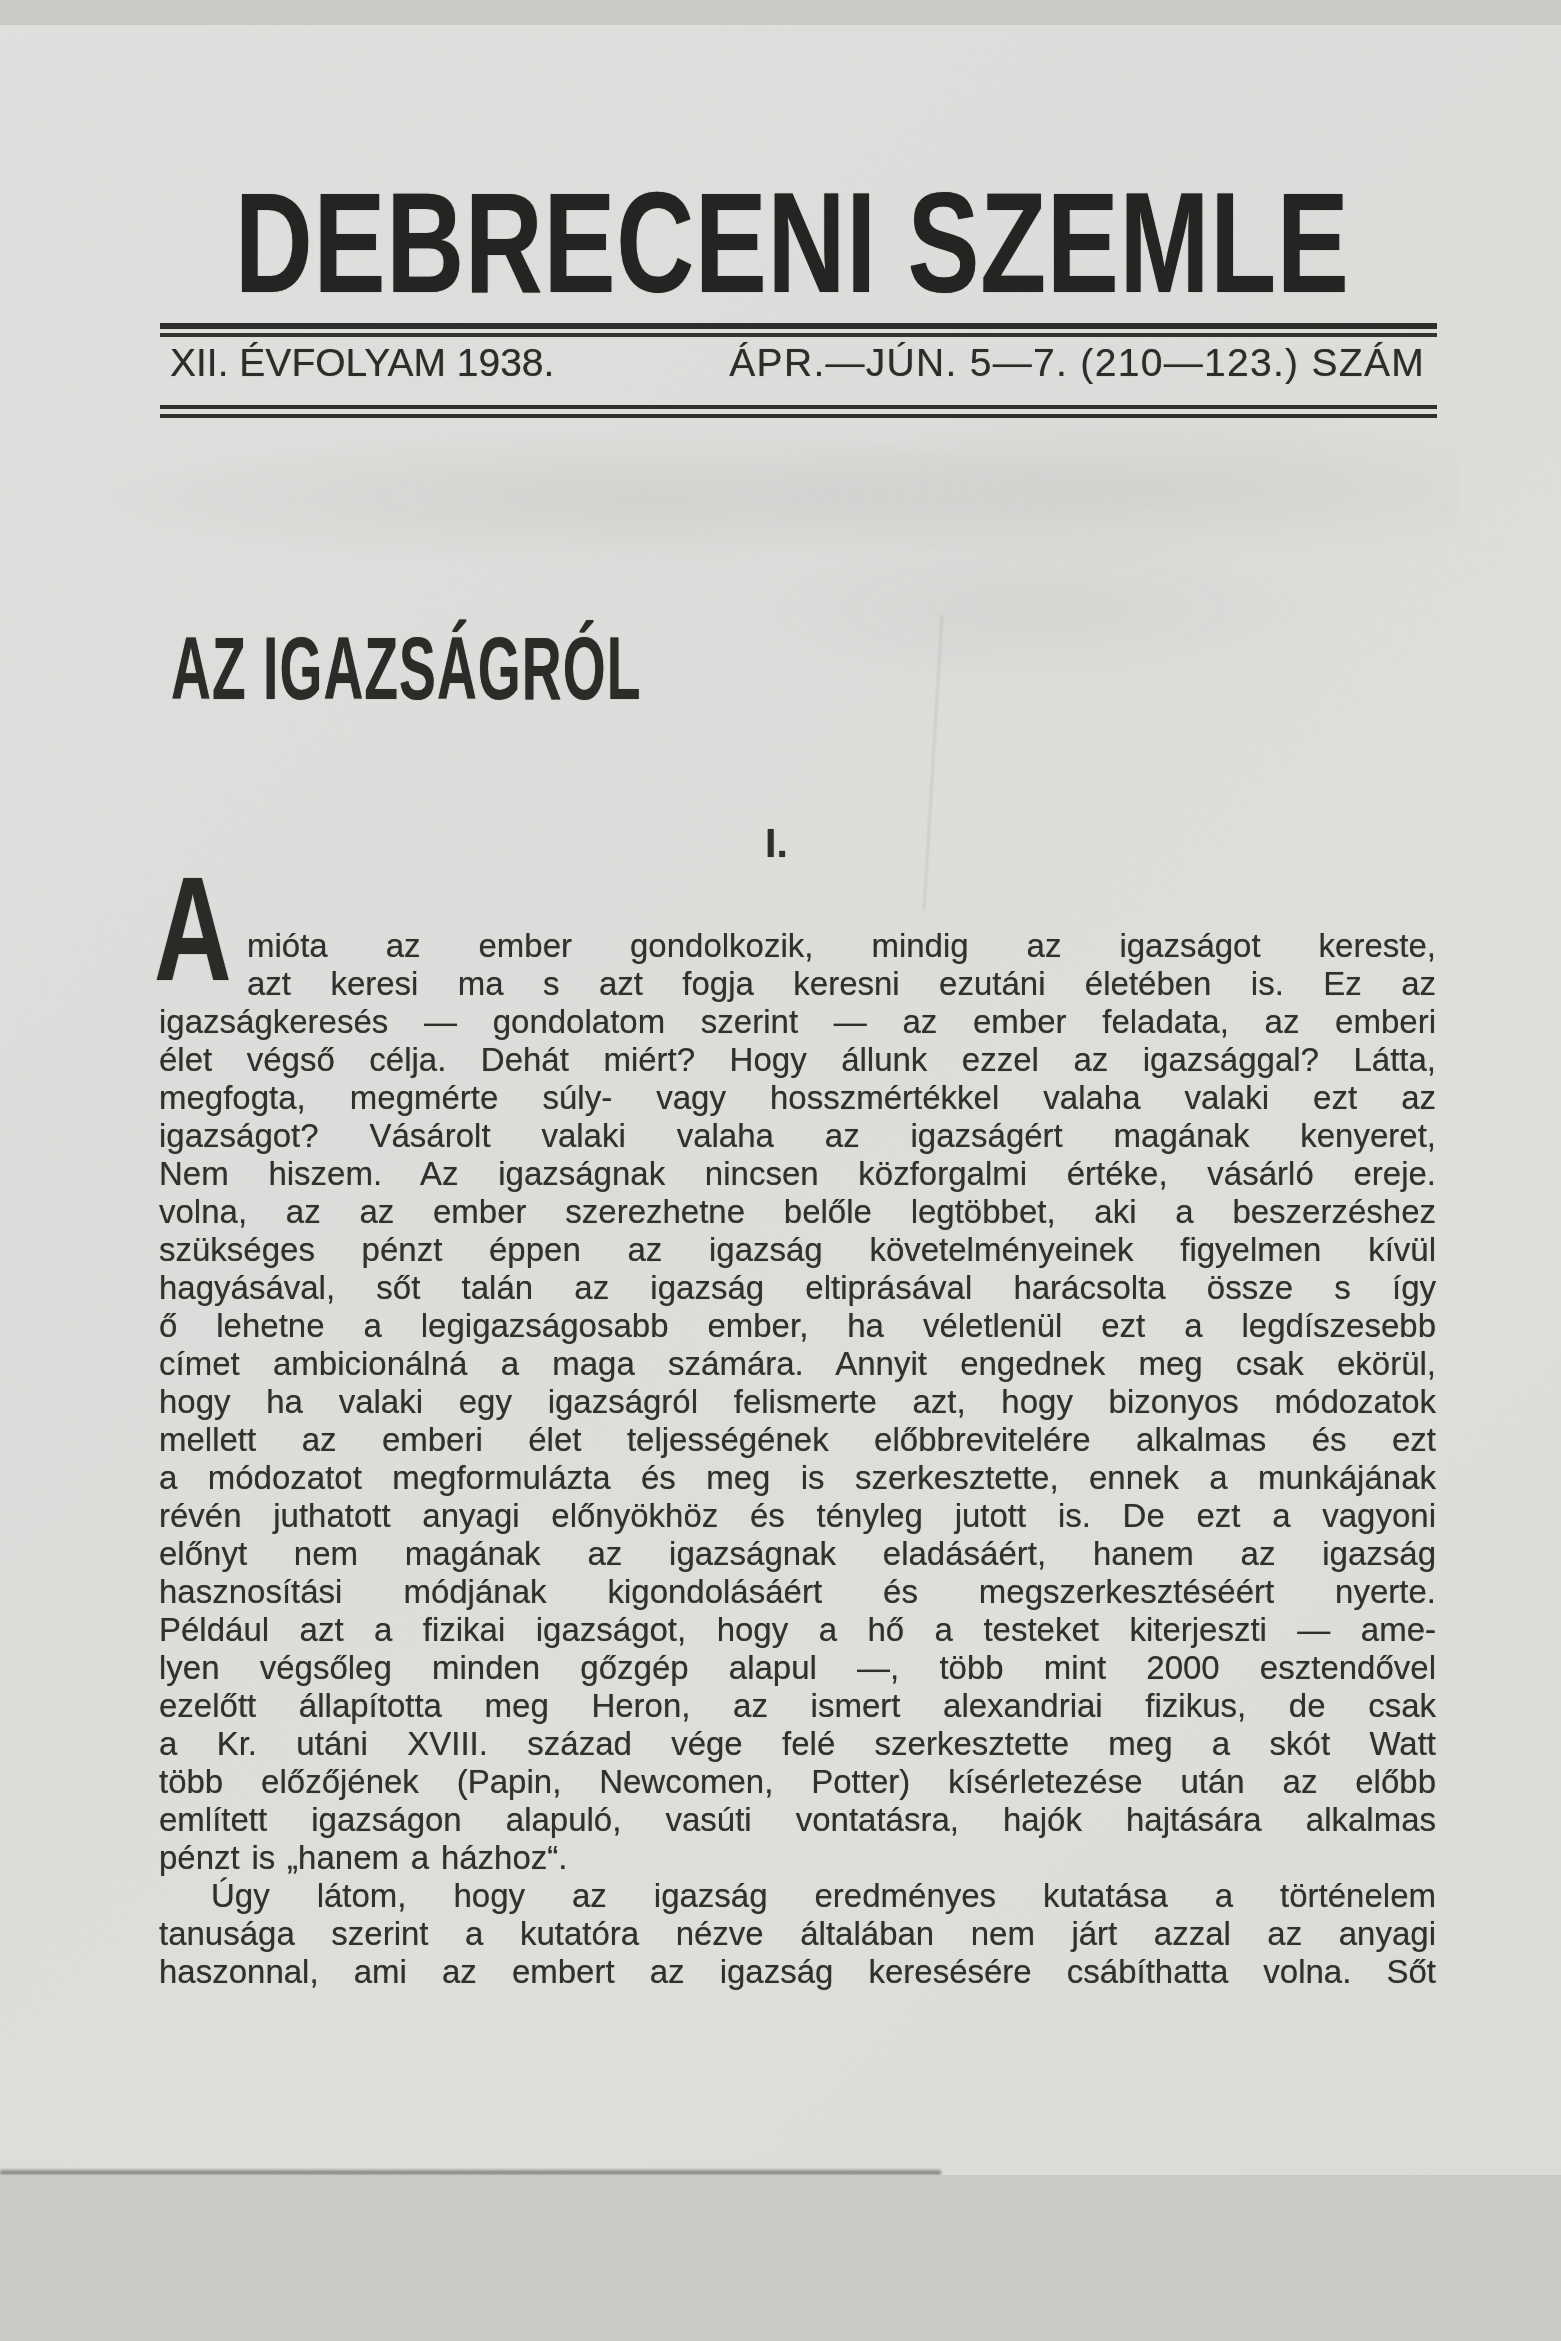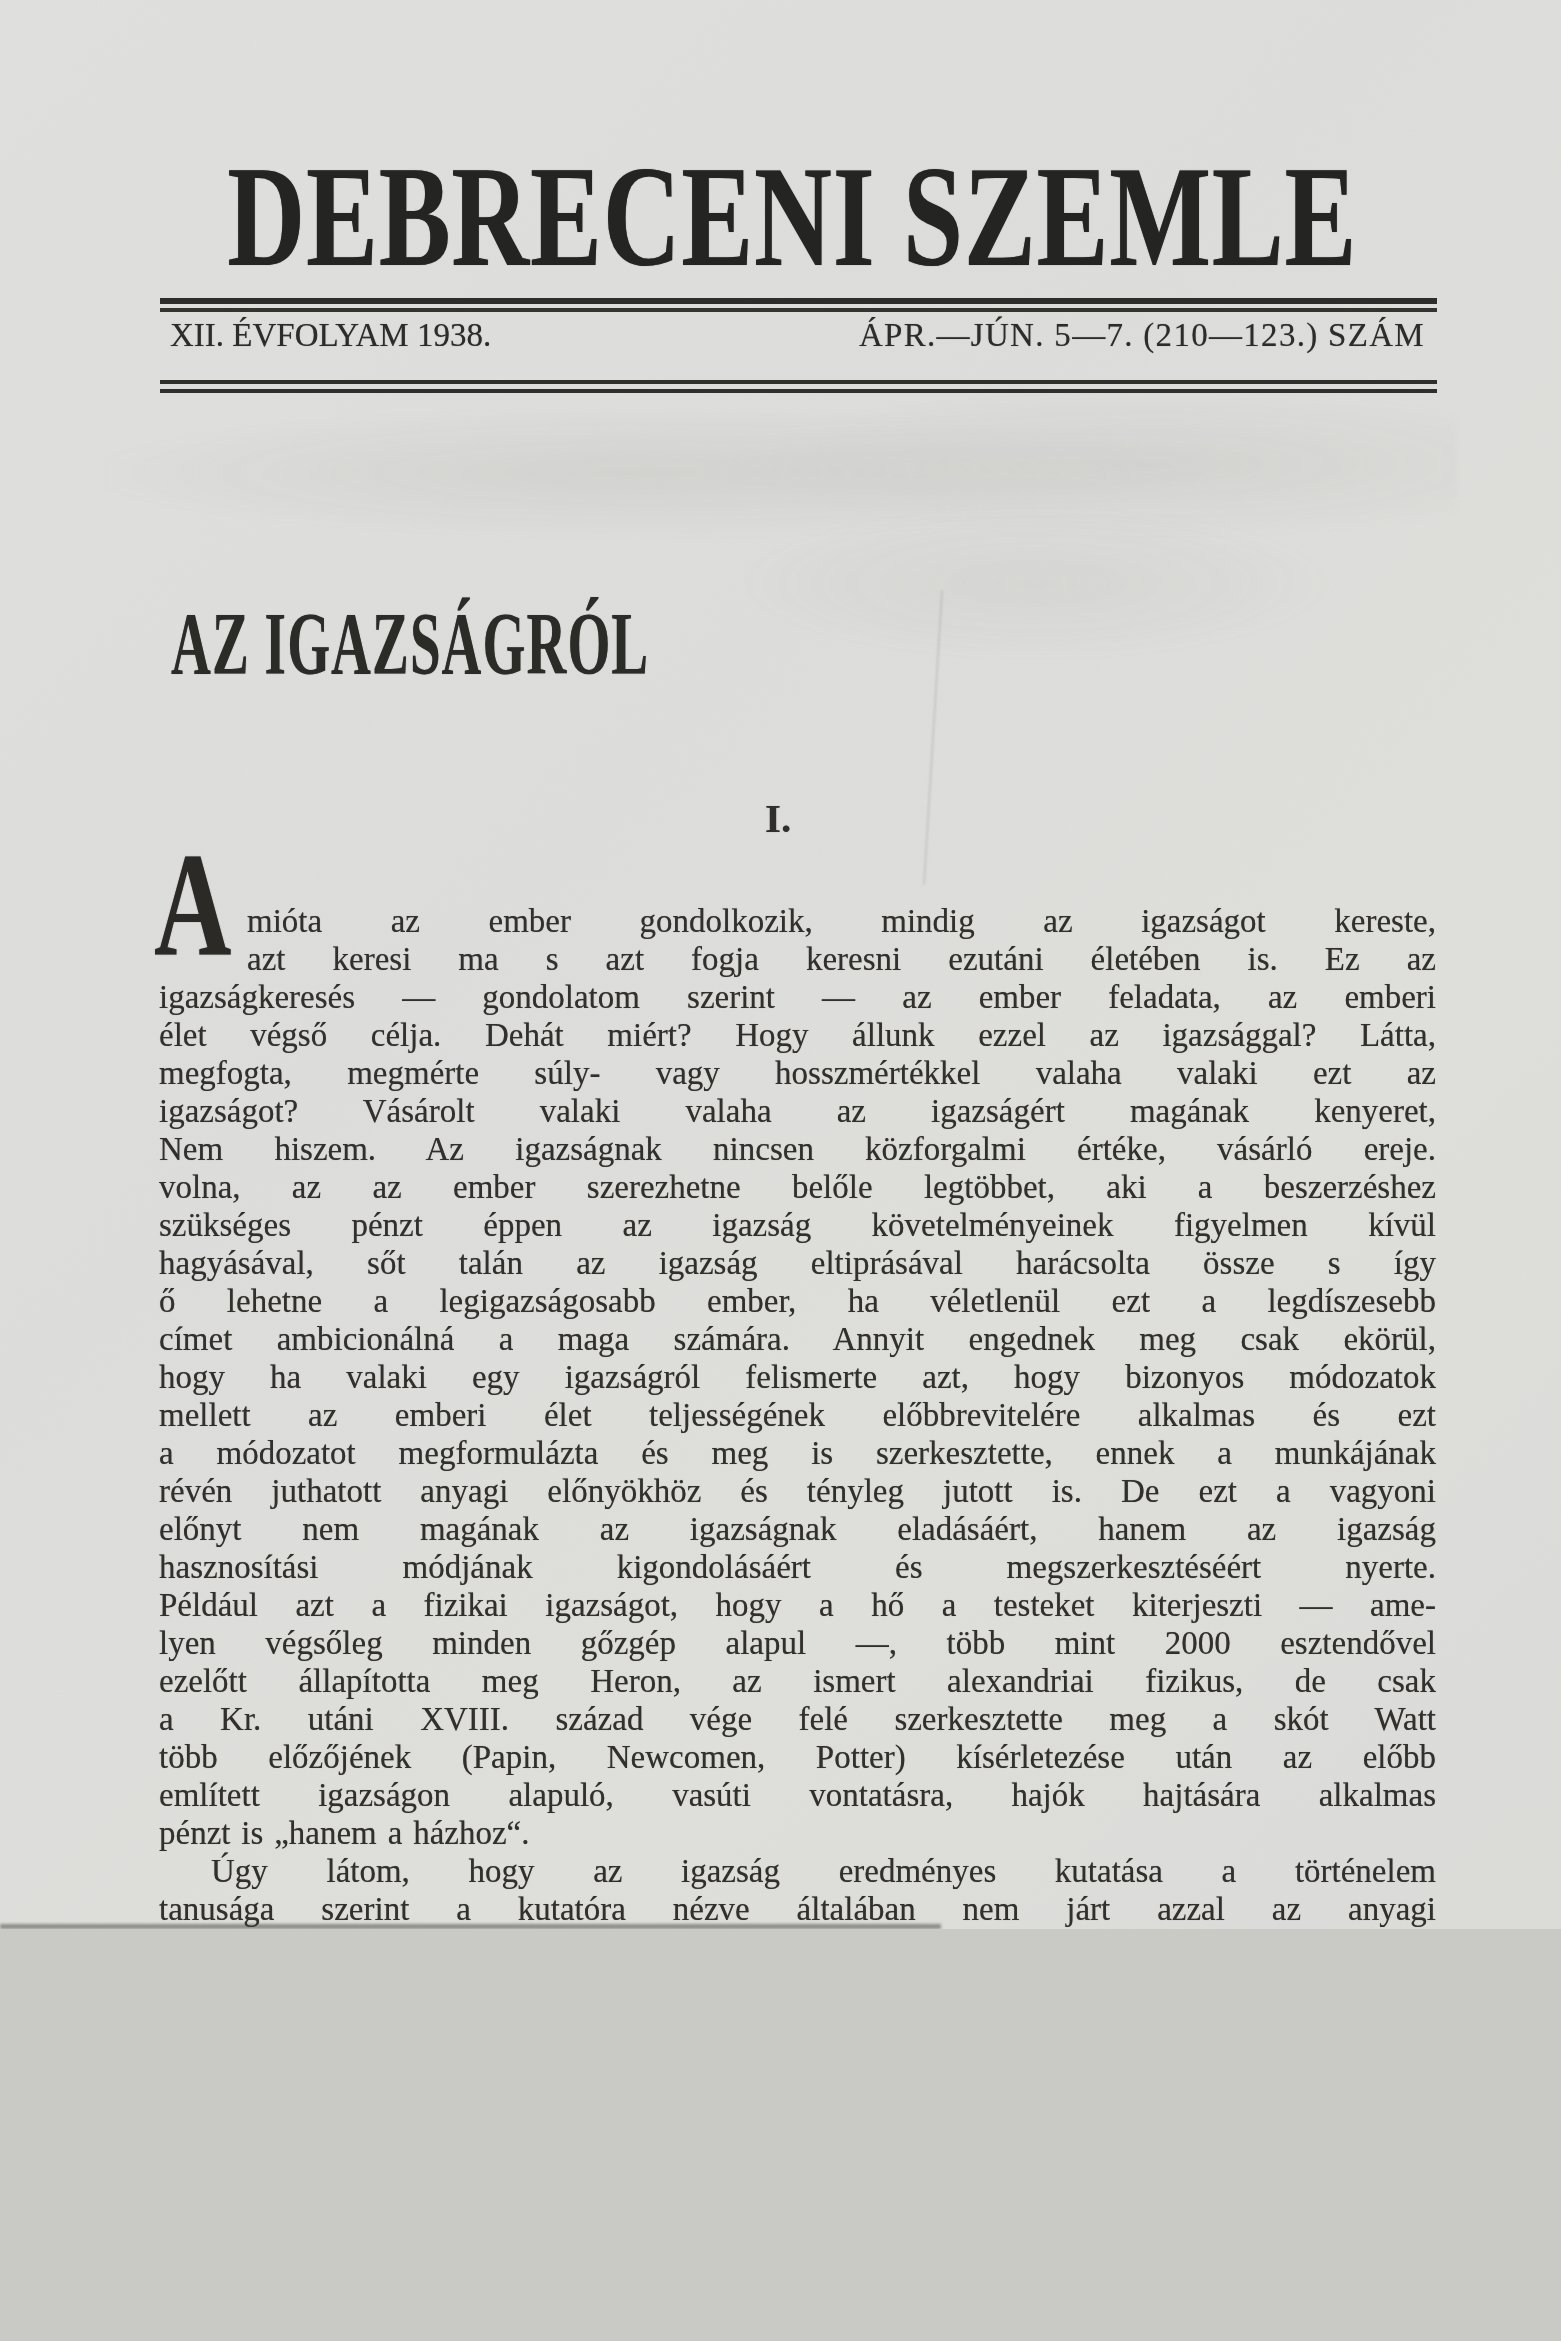--- a/index.html
+++ b/index.html
@@ -1,22 +1,23 @@
 <!DOCTYPE html>
 <html style="font-size:14px"><head>
 <meta charset="utf-8">
 <style>
   html,body{margin:0;padding:0;background:#c9c9c6;}
   .page{
     position:relative;
-    width:1561px;height:1929px;
+    width:1561px;height:2150px;
     background:linear-gradient(135deg,#e9e9e7 0%,#e6e6e4 40%,#e8e8e5 70%,#e4e4e2 100%);
     overflow:hidden;
-    font-family:Liberation Serif, serif;
+    font-family:Liberation Sans, sans-serif;
     color:#33312e;
+    margin-top:25px;
   }
   .grain{position:absolute;inset:0;z-index:1;pointer-events:none;}
   .showthrough{position:absolute;z-index:2;pointer-events:none;}
   .st1{left:104px;top:395px;width:1353px;height:173px;
        background:radial-gradient(ellipse 60% 55% at 40% 45%,rgba(118,118,112,0.10),rgba(118,118,112,0.0) 70%),
                   radial-gradient(ellipse 45% 60% at 78% 40%,rgba(118,118,112,0.09),rgba(118,118,112,0.0) 72%);
        filter:blur(2.6px);}
   .st2{left:607px;top:486px;width:781px;height:278px;
        background:radial-gradient(ellipse 55% 40% at 55% 35%,rgba(120,120,114,0.07),rgba(120,120,114,0) 70%);
        filter:blur(3.5px);}
@@ -31,21 +32,21 @@
     display:inline-block;font-size:143px;font-weight:700;line-height:1;color:#242422;
     letter-spacing:0.9px;transform:translateX(12px) scaleX(0.755);transform-origin:center top;
     text-shadow:0 0 1px rgba(40,40,38,0.65);
   }
   .rule{position:absolute;left:160px;width:1277px;box-sizing:border-box;}
   .rule-top{top:298px;height:14px;border-top:6px solid #2d2d2b;border-bottom:4.3px solid #34342f;}
   .rule-bottom{top:380px;height:13px;border-top:4.3px solid #2f2f2c;border-bottom:4.3px solid #2f2f2c;}
   .vol-row{
     position:absolute;left:170px;top:317px;width:1255px;
     display:flex;justify-content:space-between;align-items:baseline;
-    font-size:33px;line-height:1.1;color:#2c2c29;white-space:nowrap;
+    font-size:39px;line-height:1.1;color:#2c2c29;white-space:nowrap;
     text-shadow:0 0 0.9px rgba(45,45,42,0.55);
   }
   .vol-row .issue{letter-spacing:1.3px;}
 
   
   .article-title{
     position:absolute;left:171px;top:599px;white-space:nowrap;
     font-size:89px;font-weight:700;line-height:1;color:#2b2b28;
     transform:scaleX(0.62);transform-origin:left top;letter-spacing:1.7px;
     text-shadow:0 0 1px rgba(43,43,40,0.6);

